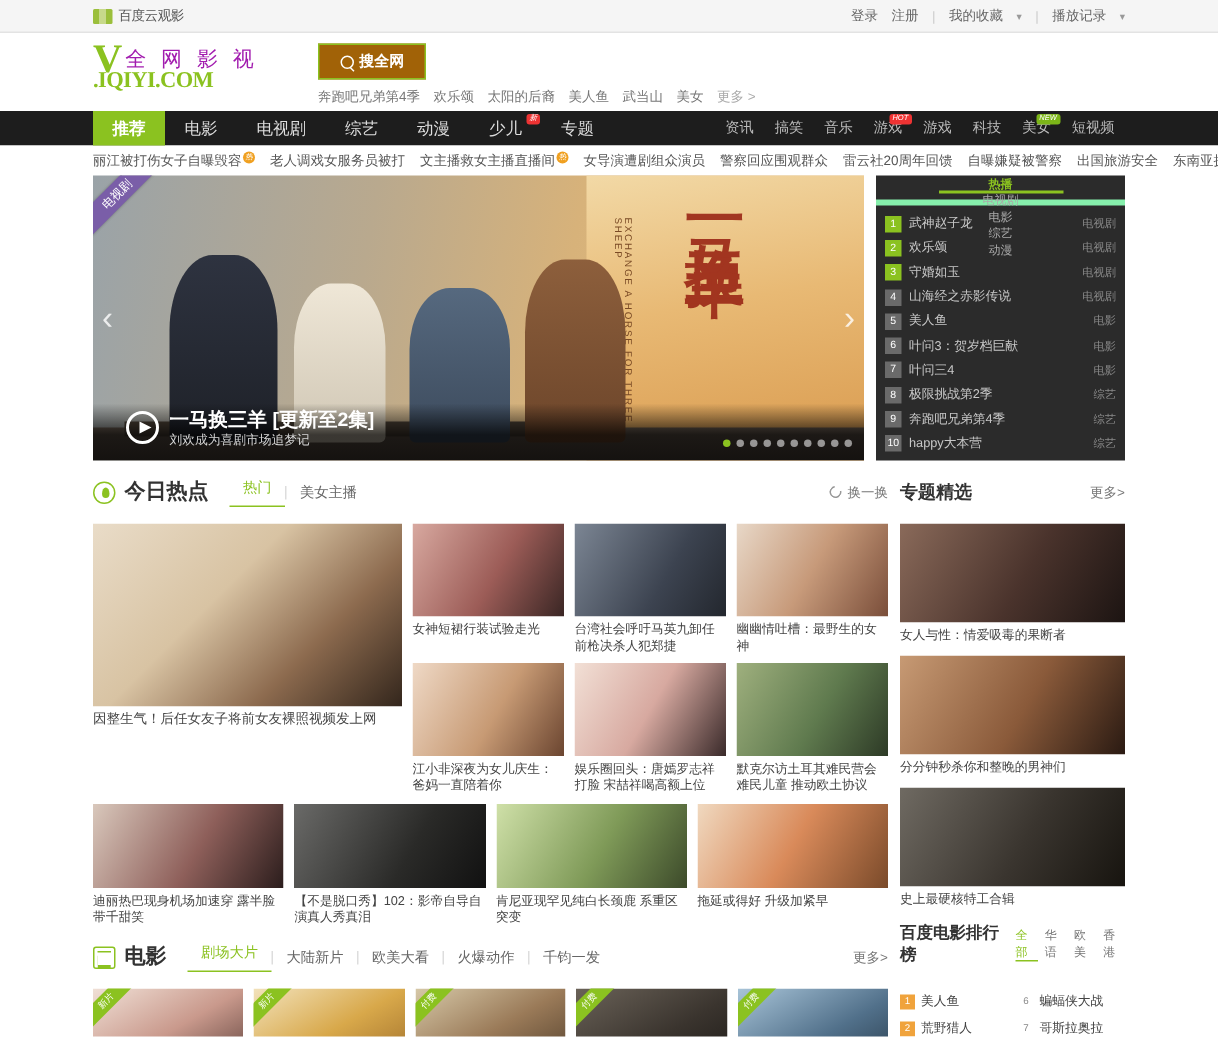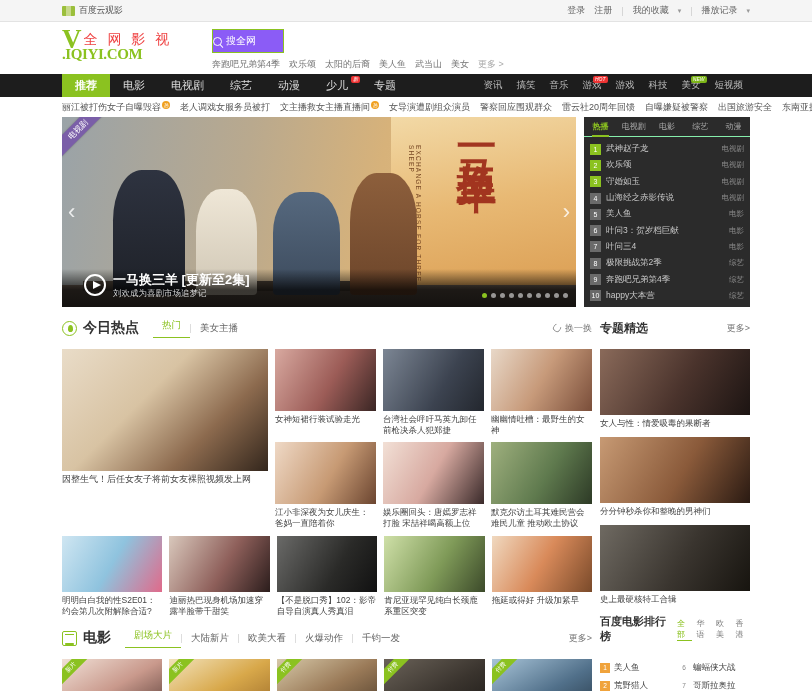--- a/index.html
+++ b/index.html
@@ -41,39 +41,39 @@
     position: relative;
   }
   .logo { width: 134px; flex: 0 0 134px; line-height: 1; padding-top:1px; }
   .logo-row1 { display:flex; align-items:flex-end; height:19px; }
   .logo-v {
     font-size: 27px; font-weight: bold; color: #8bc220;
     font-family: "Liberation Serif", "DejaVu Serif", serif;
     line-height: 19px; letter-spacing:-1px;
   }
   .logo-cn {
-    font-size: 14px; color: #ef4444; letter-spacing: 3px;
+    font-size: 14px; color: #a21caf; letter-spacing: 3px;
     margin-left: 3px; line-height: 19px; font-weight:500;
   }
   .logo-row2 {
     font-size: 15px; font-weight: bold; color: #8bc220;
     font-family: "Liberation Serif","DejaVu Serif", serif;
     letter-spacing: -0.4px; margin-top:-2px;
   }
   .searchwrap { margin-left: 16px; width: 340px; }
   .searchbar { display:flex; height: 24px; }
   .searchbar input {
     flex:1; height:24px; border:1px solid #8bc220; border-right:none;
     padding: 0 7px; font-size:10px; color:#999; outline:none;
     font-family:"Liberation Sans",sans-serif;
   }
   .searchbtn {
-    width: 72px; background:#8b5cf6; border:1px solid #8bc220;
+    width: 72px; background:#a16207; border:1px solid #8bc220;
     color:#fff; font-size:10px; display:flex; align-items:center;
-    justify-content:flex-start; gap:4px; cursor:pointer;
+    justify-content:center; gap:4px; cursor:pointer;font-weight:bold;
   }
   .mag { width:9px; height:9px; border:1.4px solid #fff; border-radius:50%; position:relative; display:inline-block;}
   .mag:after{content:"";position:absolute;width:1.4px;height:4px;background:#fff;right:-1px;bottom:-3px;transform:rotate(-45deg);}
   .hotwords { margin-top:5px; display:flex; gap:9px; font-size:9px; color:#777; }
   .hotwords span { white-space:nowrap; }
   .hotwords .more { color:#aaa; }
 
   
   .nav {
     height: 23px; background: #1d1d1d;
@@ -167,21 +167,21 @@
   .hero-arrow {
     position:absolute; top:50%; transform:translateY(-50%);
     color:rgba(255,255,255,.8); font-size:22px; font-weight:300; cursor:pointer;
   }
   .hero-arrow.l { left:6px; } .hero-arrow.r { right:6px; }
 
   .rank {
     width: 166px; flex:0 0 166px; background:#2b2b2b; color:#ccc;
     display:flex; flex-direction:column;
   }
-  .rank-tabs { display:flex; height:20px; border-bottom:1px solid #86efac; }
+  .rank-tabs { display:flex; height:20px; border-bottom:4px solid #86efac;flex-direction:column; }
   .rank-tabs a {
     flex:1; text-align:center; font-size:8px; color:#aaa; text-decoration:none;
     display:flex; align-items:center; justify-content:center; position:relative;
   }
   .rank-tabs a.on { color:#8bc220; font-weight:bold; }
   .rank-tabs a.on:after {
     content:""; position:absolute; bottom:-1px; left:25%; right:25%;
     height:2px; background:#8bc220;
   }
   .rank-list { padding:4px 6px 0 6px; }
@@ -546,26 +546,20 @@
                 </div>
                 <div class="cap">默克尔访土耳其难民营会 难民儿童 推动欧土协议</div>
               </div>
             </div>
           </div>
         </div>
 
         <div class="hot-grid-bot">
           <div class="card">
             <div class="thumb">
-              <div class="ph" style="background:linear-gradient(120deg,#cfe6f2,#8fc3de 50%,#e06a8a);"></div>
-            </div>
-            <div class="cap">明明白白我的性S2E01：约会第几次附解除合适?</div>
-          </div>
-          <div class="card">
-            <div class="thumb">
               <div class="ph" style="background:linear-gradient(120deg,#d9c8bc,#8e5f5a 55%,#2b1d1c);"></div>
             </div>
             <div class="cap">迪丽热巴现身机场加速穿 露半脸带千甜笑</div>
           </div>
           <div class="card">
             <div class="thumb">
               <div class="ph" style="background:linear-gradient(120deg,#6a6a68,#2a2a28 60%,#111);"></div>
             </div>
             <div class="cap">【不是脱口秀】102：影帝自导自演真人秀真泪</div>
           </div>

